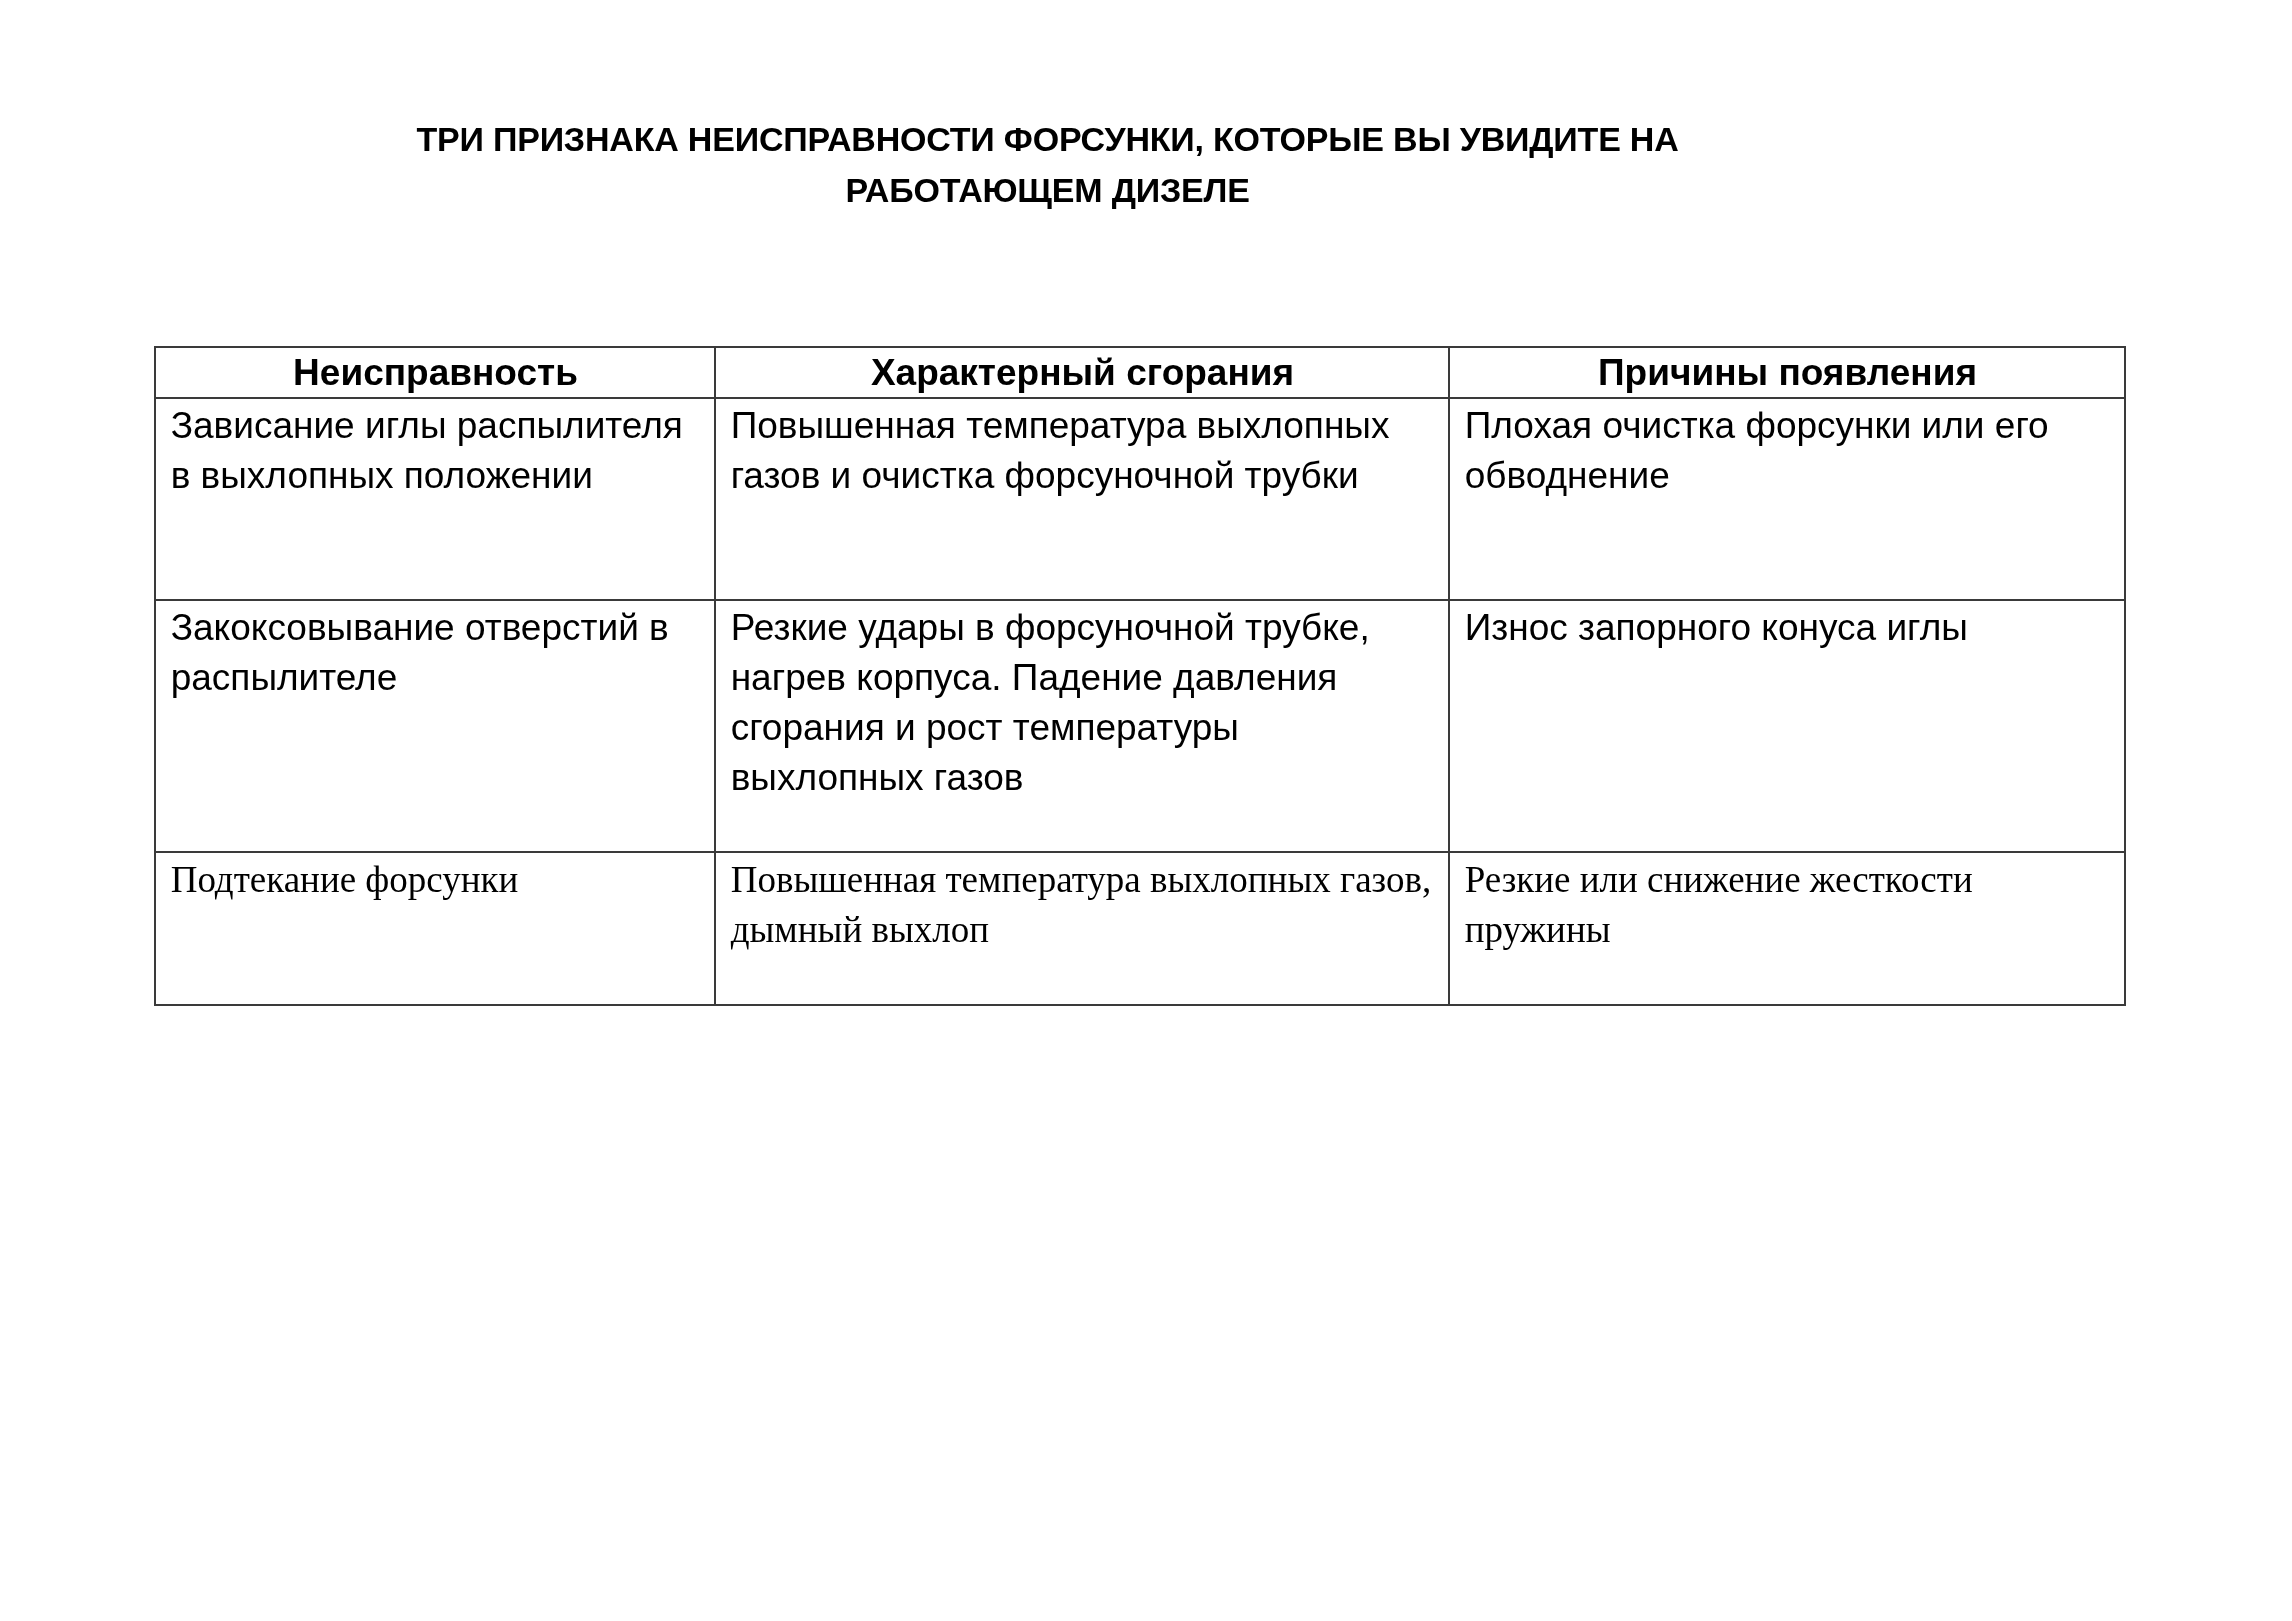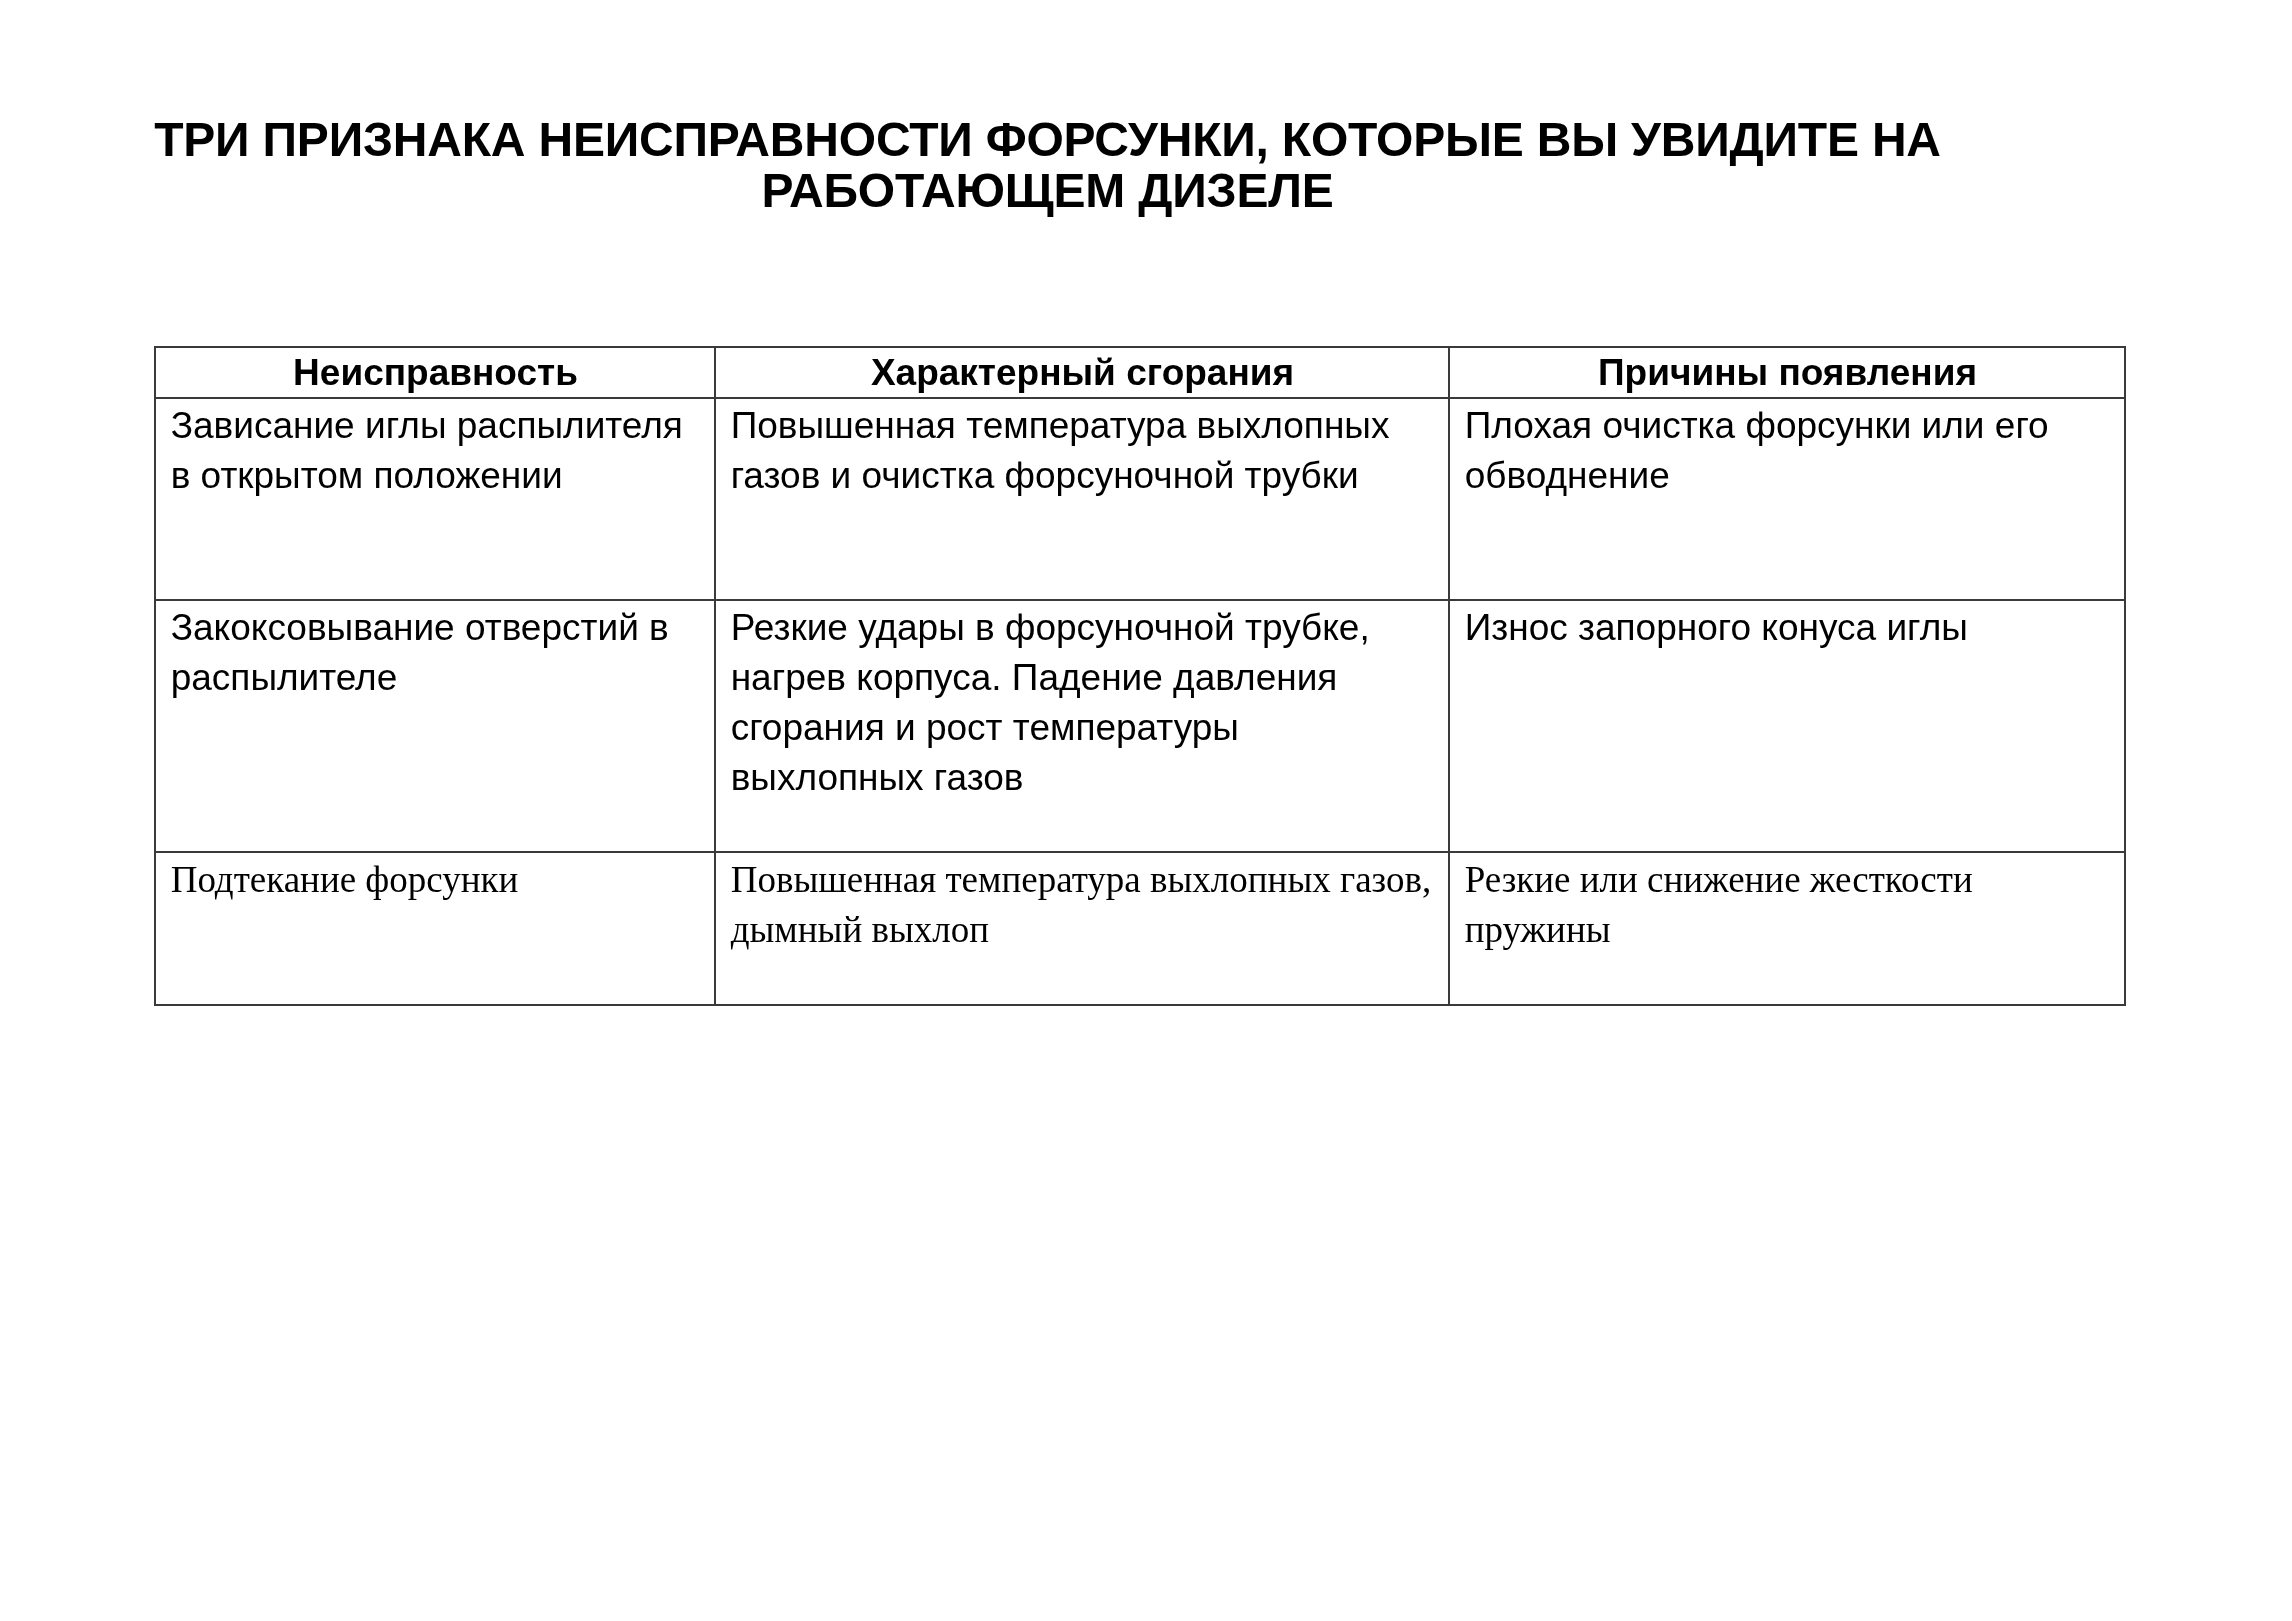--- a/index.html
+++ b/index.html
@@ -15,21 +15,21 @@
       font-family: "Liberation Sans", sans-serif;
       color: #000000;
     }
     .page-title {
       position: absolute;
       left: 0;
       top: 114px;
       width: 2095px;
       text-align: center;
       font-weight: bold;
-      font-size: 48px;
+      font-size: 34px;
       line-height: 51px;
       letter-spacing: -0.2px;
     }
     .page-title span {
       display: block;
     }
     table.faults {
       position: absolute;
       left: 154px;
       top: 346px;
@@ -79,21 +79,21 @@
   </colgroup>
   <thead>
     <tr>
       <th>Неисправность</th>
       <th>Характерный сгорания</th>
       <th>Причины появления</th>
     </tr>
   </thead>
   <tbody>
     <tr class="r1">
-      <td>Зависание иглы распылителя в открытом положении</td>
+      <td>Зависание иглы распылителя в выхлопных положении</td>
       <td>Повышенная температура выхлопных газов и очистка форсуночной трубки</td>
       <td>Плохая очистка форсунки или его обводнение</td>
     </tr>
     <tr class="r2">
       <td>Закоксовывание отверстий в распылителе</td>
       <td>Резкие удары в форсуночной трубке, нагрев корпуса. Падение давления сгорания и рост температуры выхлопных газов</td>
       <td>Износ запорного конуса иглы</td>
     </tr>
     <tr class="r3">
       <td>Подтекание форсунки</td>

